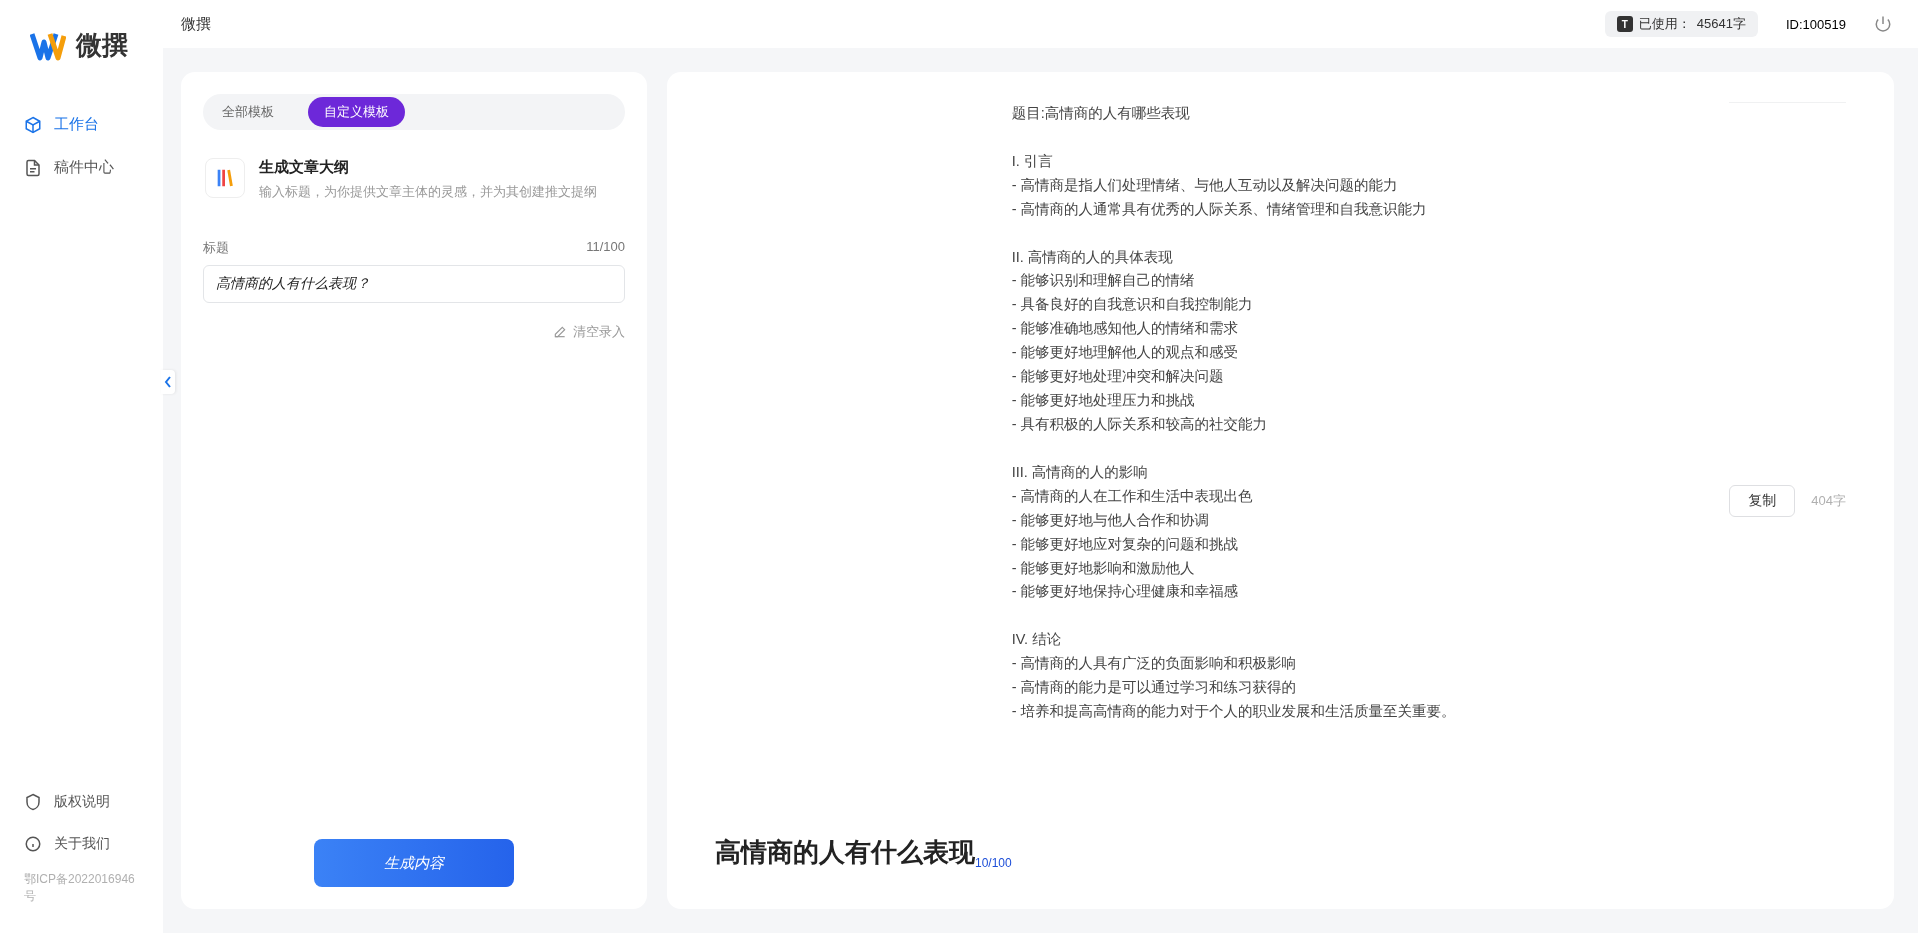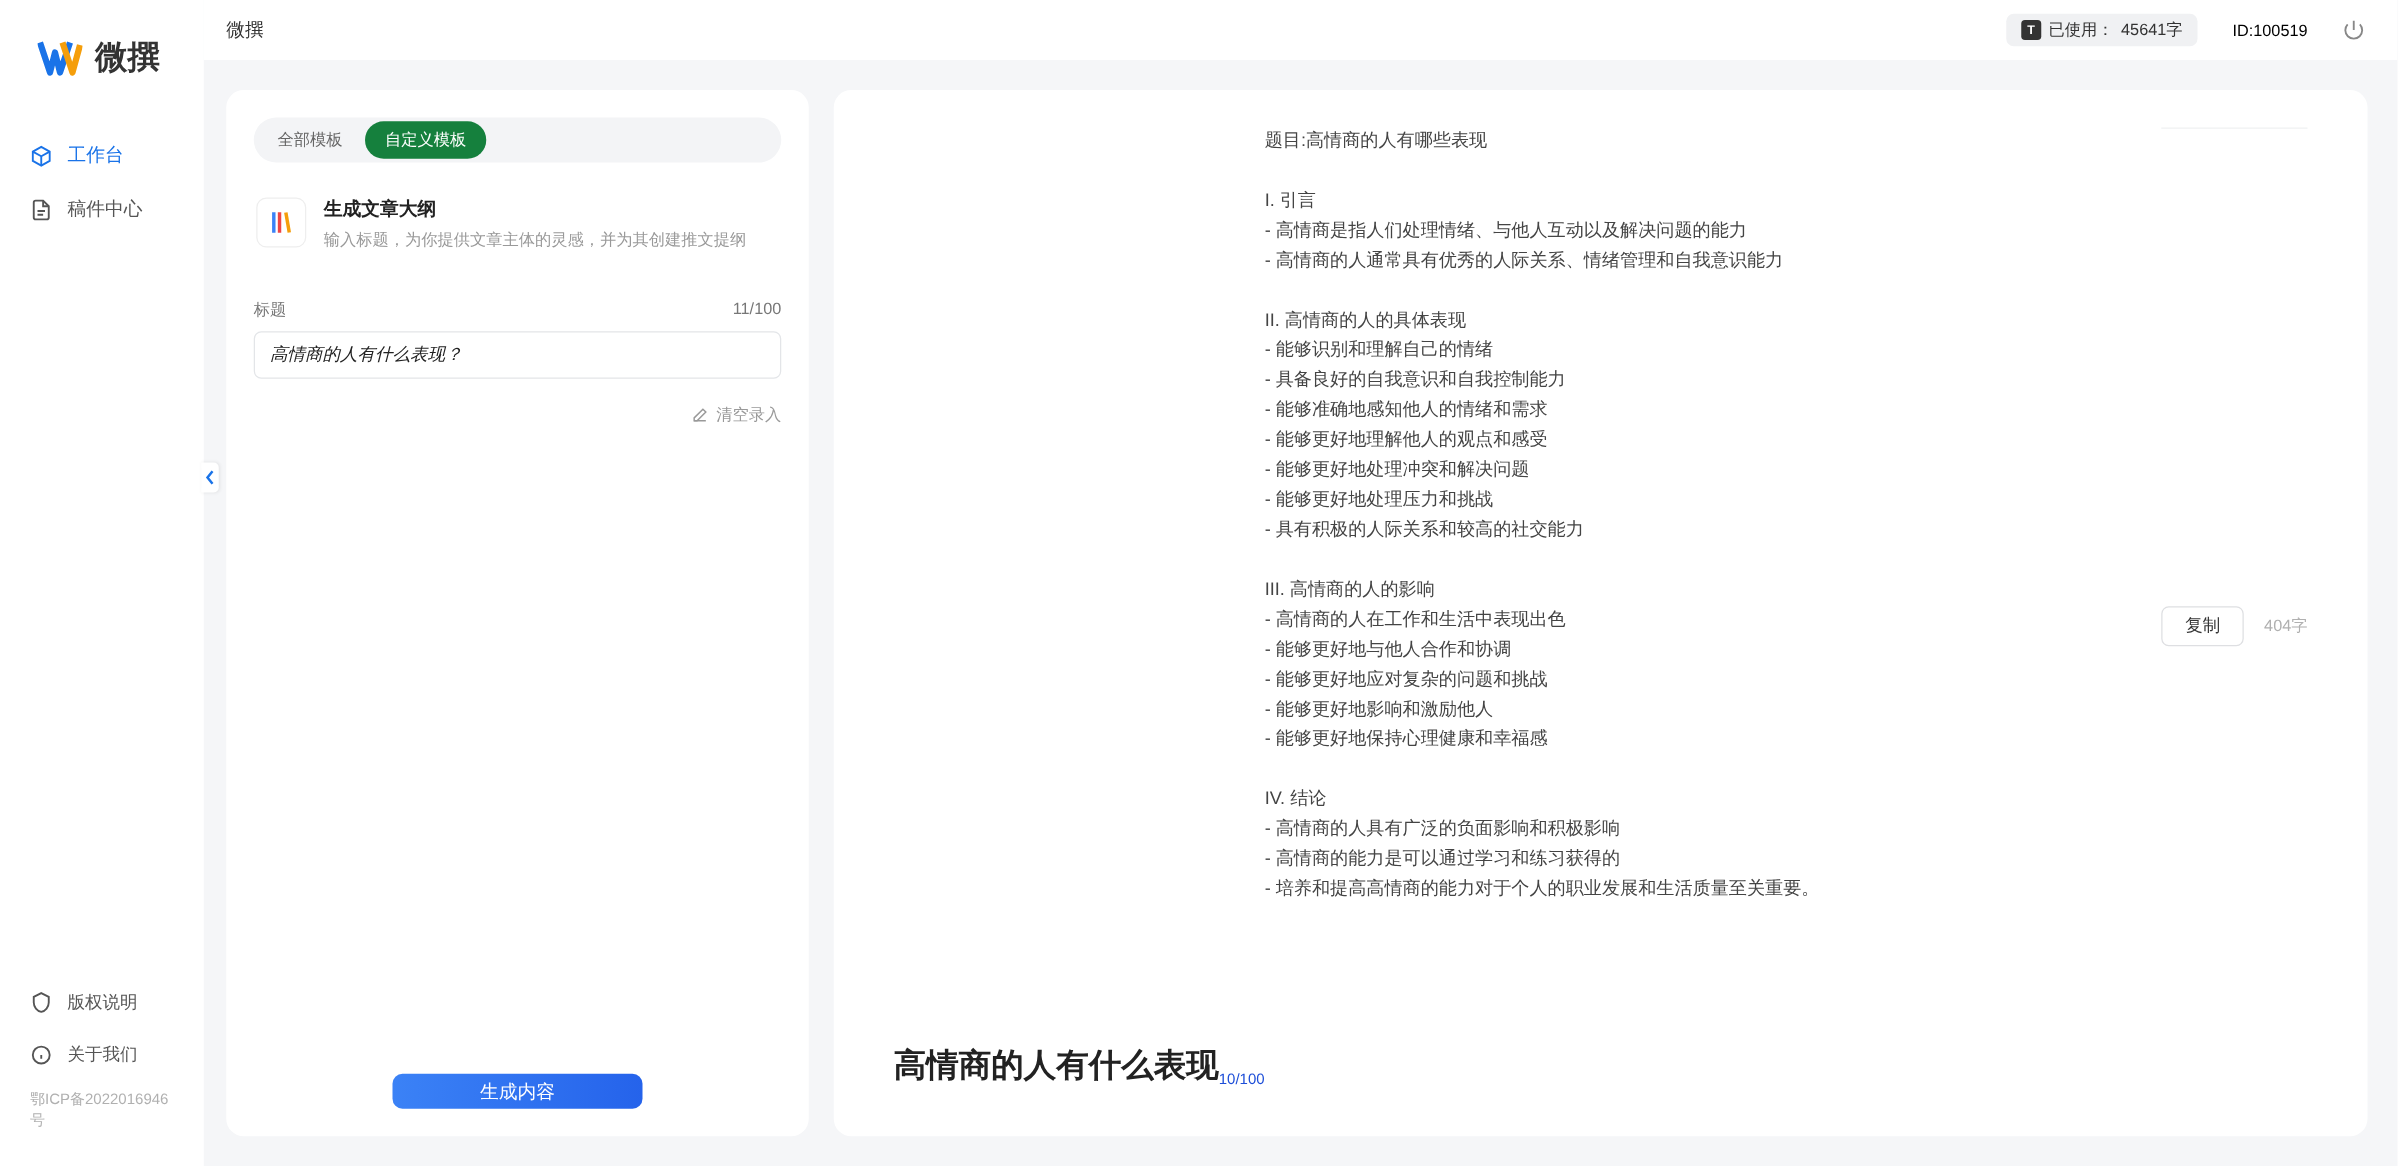--- a/index.html
+++ b/index.html
@@ -33,36 +33,36 @@
 .usage-badge .t-icon { width: 16px; height: 16px; background: #333; color: #fff; border-radius: 3px; display: inline-flex; align-items: center; justify-content: center; font-size: 10px; font-weight: 700; }
 .userid { font-size: 13px; color: #000000; }
 .power-icon { width: 18px; height: 18px; color: #888; cursor: pointer; }
 
 
 .workspace { flex: 1; display: flex; gap: 20px; padding: 24px 24px 24px 18px; }
 
 
 .panel { background: #fff; border-radius: 14px; display: flex; flex-direction: column; }
 .left-panel { width: 466px; padding: 22px 22px 22px 22px; position: relative; }
-.tabs { display: inline-flex; background: #f3f4f6; border-radius: 999px; padding: 3px; gap: 2px; margin-bottom: 20px; }
+.tabs { display: inline-flex; background: #f3f4f6; border-radius: 999px; padding: 3px; gap: 18px; margin-bottom: 20px; }
 .tab { padding: 6px 16px; border-radius: 999px; font-size: 13px; color: #666; cursor: pointer; }
-.tab.active { background: #15803d; color: #fff; }
+.tab.active { background: #6d28d9; color: #fff; }
 .template-card { display: flex; gap: 14px; align-items: flex-start; padding: 8px 2px 20px; }
 .template-icon { width: 40px; height: 40px; border-radius: 8px; background: #fff; border: 1px solid #eee; display: flex; align-items: center; justify-content: center; }
 .template-icon svg { width: 22px; height: 22px; }
 .template-info { flex: 1; }
 .template-name { font-weight: 700; font-size: 15px; color: #222; margin-bottom: 6px; }
 .template-desc { font-size: 13px; color: #999; }
 .field { margin-top: 18px; }
 .field-header { display: flex; justify-content: space-between; font-size: 13px; color: #777; margin-bottom: 8px; }
 .text-input { width: 100%; border: 1px solid #e3e5e8; border-radius: 6px; padding: 10px 12px; font-size: 14px; color: #222; outline: none; font-style: italic; }
 .record-row { margin-top: 20px; display: flex; justify-content: flex-end; align-items: center; gap: 6px; color: #999; font-size: 13px; cursor: pointer; }
 .record-row svg { width: 14px; height: 14px; }
 .generate-footer { margin-top: auto; display: flex; justify-content: center; padding-top: 20px; }
-.generate-btn { width: 200px; height: 28px; border: none; border-radius: 8px; background: linear-gradient(90deg,#3b82f6,#2563eb); color: #fff; font-size: 15px; cursor: pointer; }
+.generate-btn { width: 200px; height: 48px; border: none; border-radius: 8px; background: linear-gradient(90deg,#3b82f6,#2563eb); color: #fff; font-size: 15px; cursor: pointer; font-style: italic; }
 
 
 .right-panel { flex: 1; padding: 30px 48px 24px 48px; display: flex; flex-direction: row; }
 .out-title-row { display: flex; align-items: flex-end; border-bottom: 1px solid transparent; }
 .out-title { flex: 1; text-align: center; font-size: 26px; font-family: "Songti SC", SimSun, serif; font-weight: 600; color: #222; padding-bottom: 14px; }
 .out-count { font-size: 12px; color: #1d4ed8; padding-bottom: 14px; }
 .divider { height: 1px; background: #e9eaec; margin-bottom: 22px; }
 .out-body { flex: 1; white-space: pre-wrap; font-size: 14.5px; line-height: 1.65; color: #444; font-family: -apple-system, "Microsoft YaHei", sans-serif; }
 .out-footer { display: flex; justify-content: flex-end; align-items: center; gap: 16px; padding-top: 14px; border-top: 1px solid #f0f1f2; }
 .copy-btn { border: 1px solid #dedfe2; background: #fff; border-radius: 6px; padding: 6px 18px; font-size: 14px; color: #333; cursor: pointer; }

